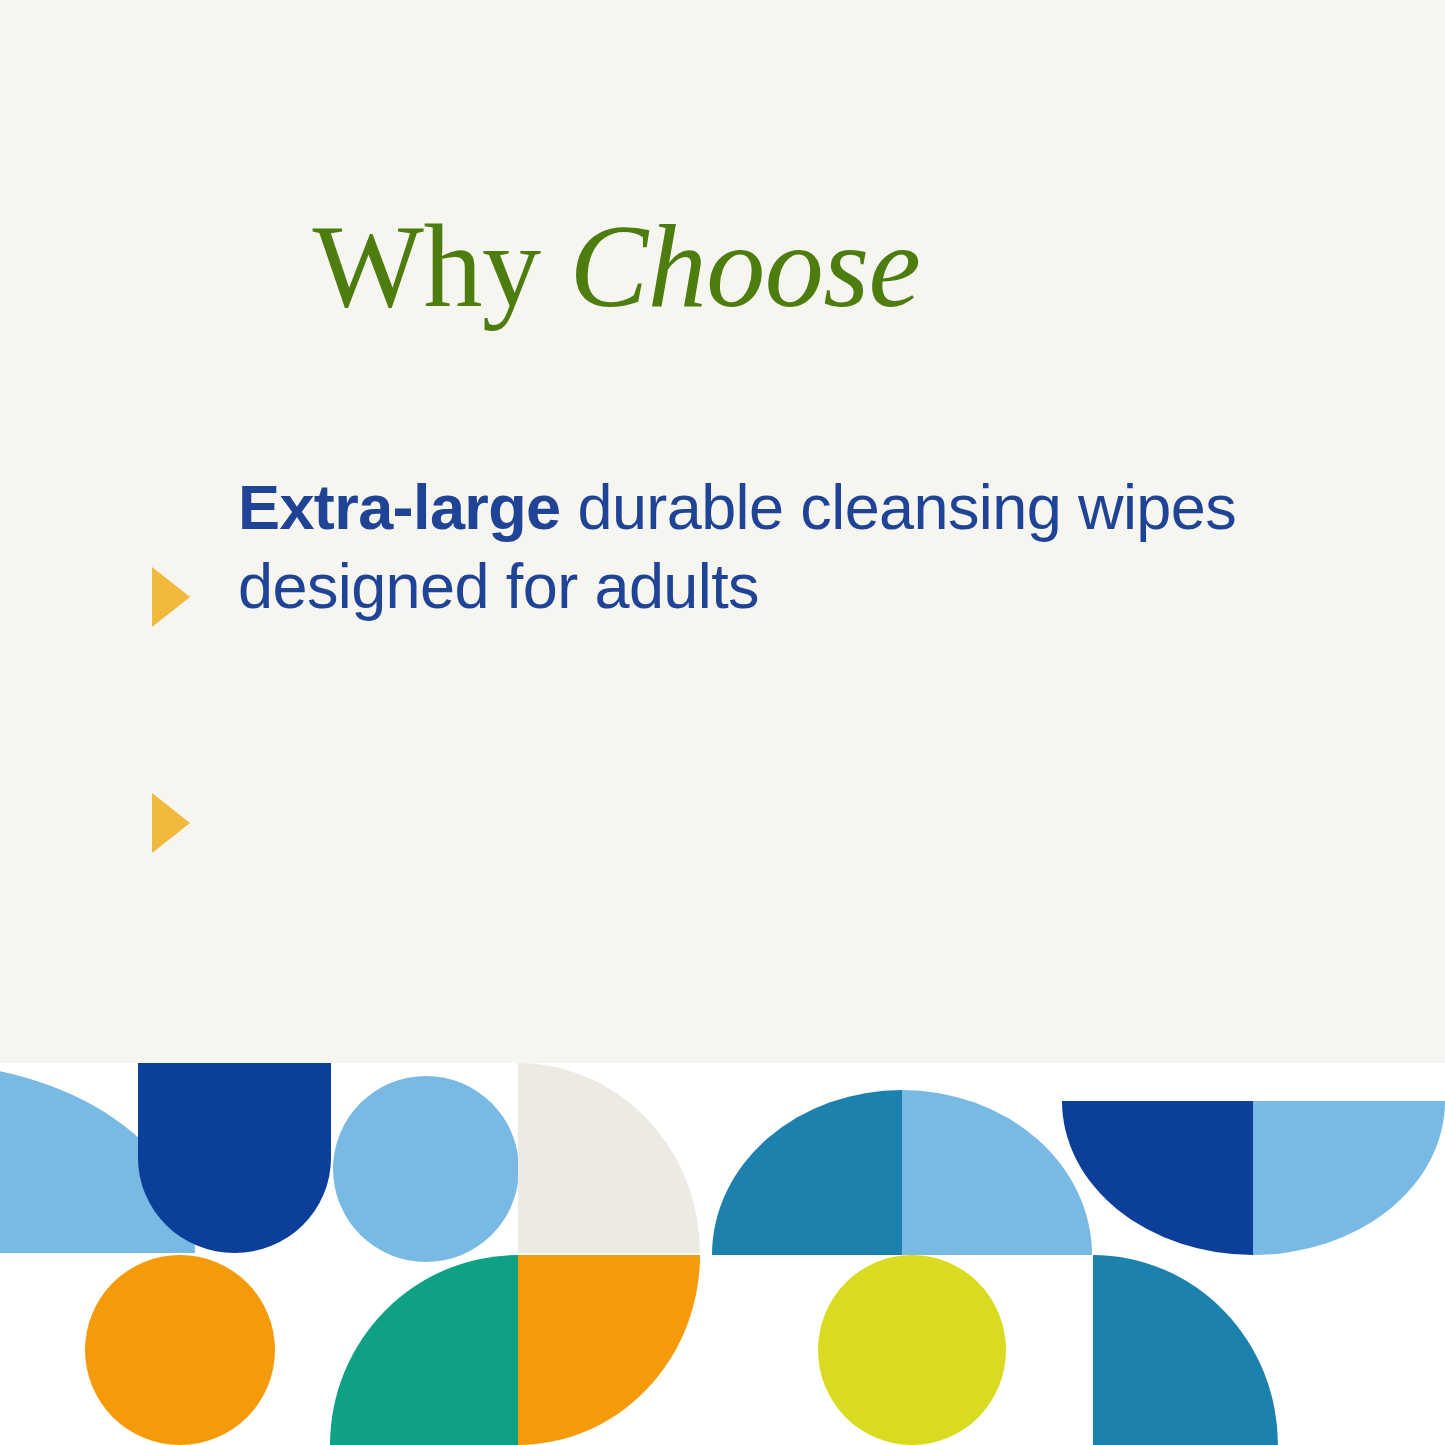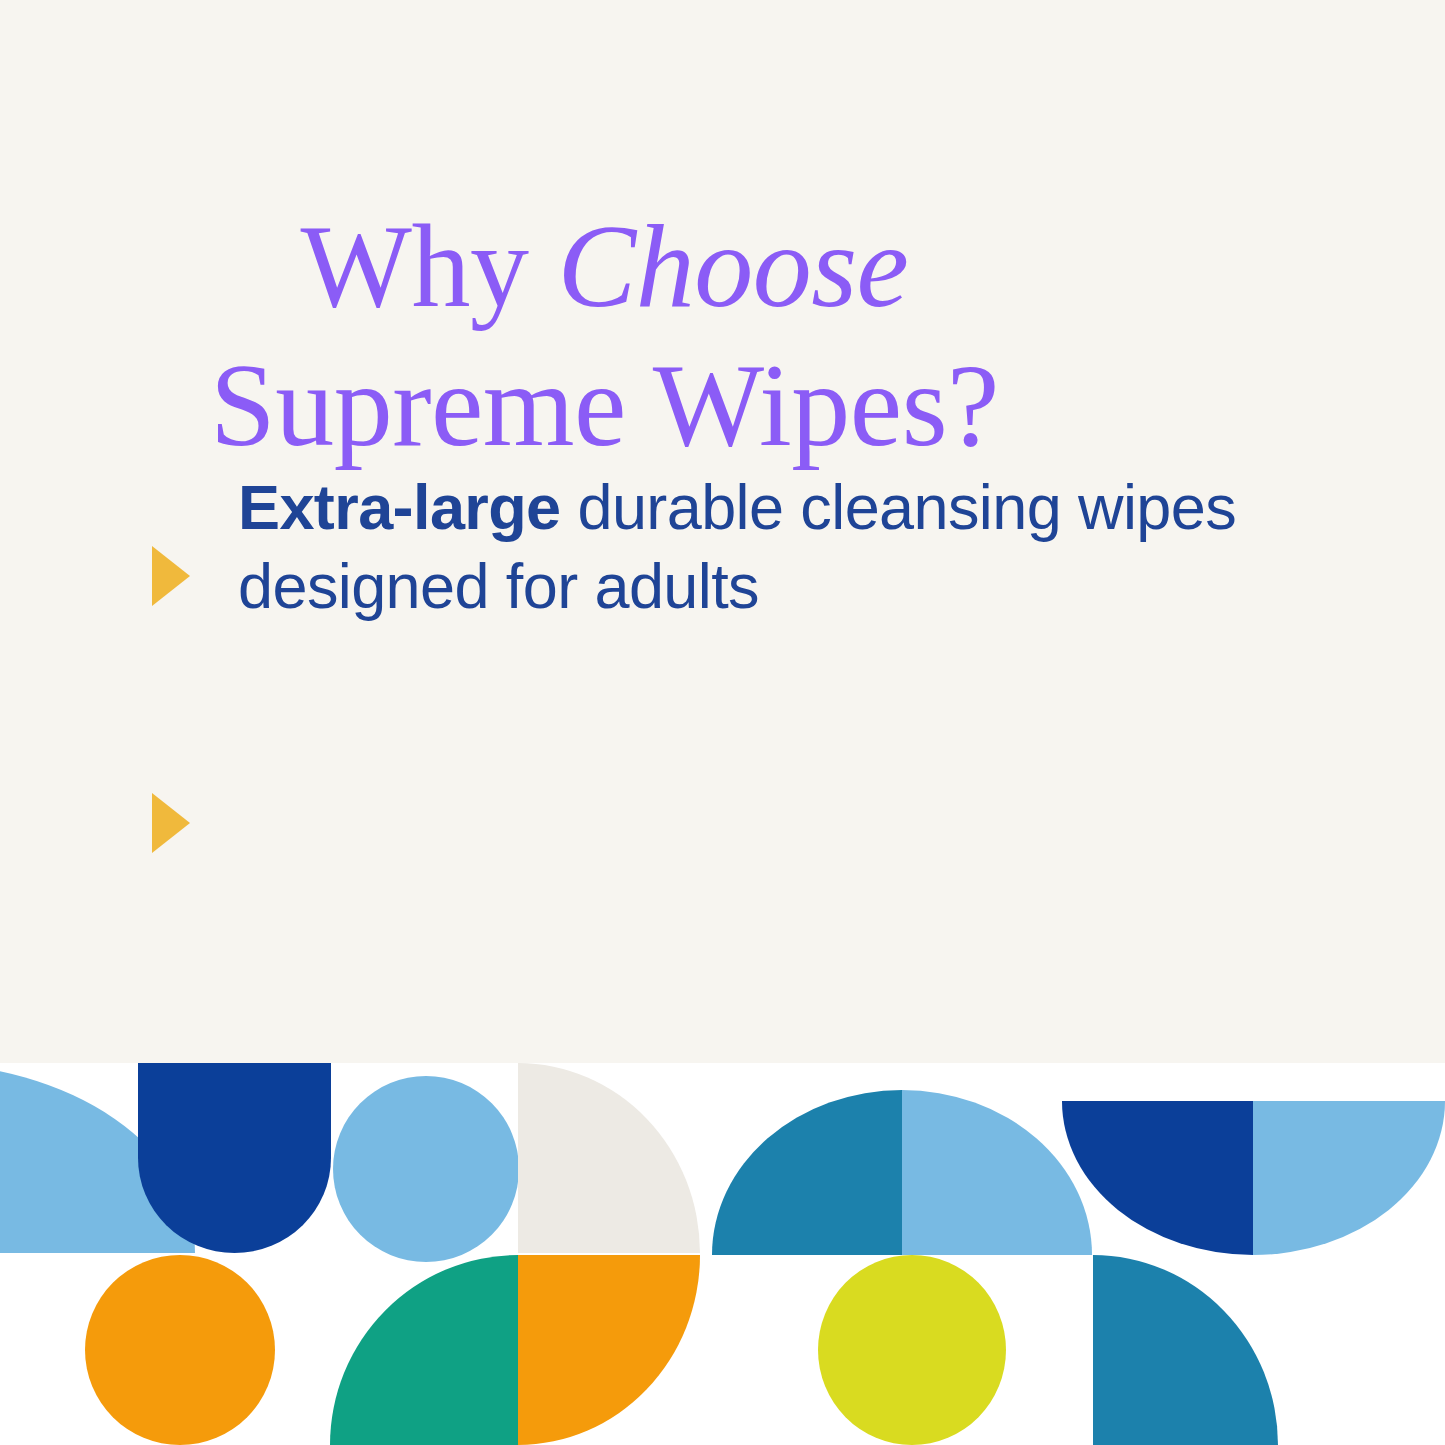--- a/index.html
+++ b/index.html
@@ -20,46 +20,46 @@
     position: relative;
     width: 1445px;
     height: 1445px;
     background: #f7f5f0;
     overflow: hidden;
   }
 
   
   .headline {
     position: absolute;
-    left: 0;
+    left: 12px;
     top: 118px;
     width: 1209px;
     text-align: center;
     font-family: "Liberation Serif", "DejaVu Serif", serif;
-    color: #8b5cf6;
+    color: #4d7c0f;
     font-size: 118px;
     line-height: 1.18;
     letter-spacing: -0.5px;
     font-weight: 400;
   }
   .headline .line { display: block; white-space: nowrap; }
   .headline .em { font-style: italic; }
 
   
   .bullets {
     position: absolute;
     left: 0;
     top: 468px;
     width: 1445px;
   }
 
   .bullet-row {
     position: relative;
     display: flex;
-    align-items: center;
+    align-items: flex-end;
     padding-left: 152px;
     padding-right: 120px;
     margin-bottom: 108px;
   }
 
   .bullet-marker {
     flex: 0 0 auto;
     width: 0;
     height: 0;
     border-top: 30px solid transparent;
@@ -101,21 +101,20 @@
   .circle { border-radius: 50%; }
   .half-bottom { border-bottom-left-radius: 100% 100%; border-bottom-right-radius: 100% 100%; }
 </style>
 </head>
 <body>
 
 <div id="page">
 
   <h1 class="headline">
     <span class="line"><span>Why </span><span class="em">Choose</span></span>
-    <span class="line">Supreme Wipes?</span>
   </h1>
 
   <ul class="bullets" style="list-style:none;margin:0;padding:0;">
 
     <li class="bullet-row">
       <span class="bullet-marker"></span>
       <span class="bullet-text"><span class="lead">Extra-large</span><span> durable cleansing wipes designed for adults</span></span>
     </li>
 
     <li class="bullet-row">

